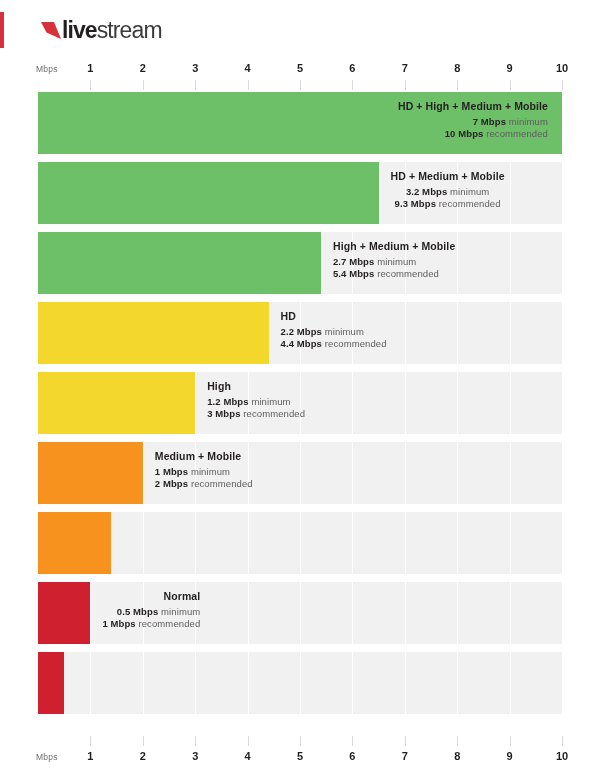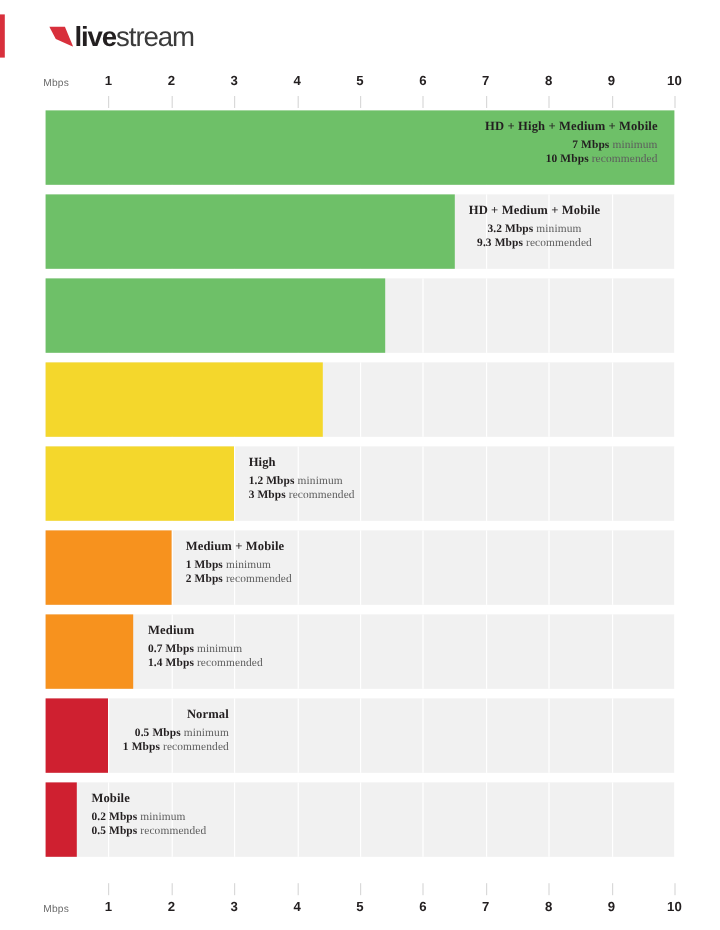--- a/index.html
+++ b/index.html
@@ -110,21 +110,20 @@
     left: 0;
     top: 92px;
     width: 600px;
     height: 640px;
   }
   .row {
     position: absolute;
     left: 0;
     width: 600px;
     height: 62px;
-    font-family: Liberation Serif, serif;
   }
   .track {
     position: absolute;
     left: 38px;
     top: 0;
     width: 524px;
     height: 62px;
     background: #f1f1f1;
   }
   .grid {
@@ -250,34 +249,44 @@
       <div class="grid" style="left: 142.8px;"></div>
       <div class="grid" style="left: 195.2px;"></div>
       <div class="grid" style="left: 247.6px;"></div>
       <div class="grid" style="left: 300px;"></div>
       <div class="grid" style="left: 352.4px;"></div>
       <div class="grid" style="left: 404.8px;"></div>
       <div class="grid" style="left: 457.2px;"></div>
       <div class="grid" style="left: 509.6px;"></div>
       <div class="grid" style="left: 562px;"></div>
       <div class="bar" style="width: 282.96px; background: rgb(110, 192, 104);"></div>
+      <div class="labels" style="left: 332.96px;">
+        <div class="lbl-name">High + Medium + Mobile</div>
+        <div class="lbl-line"><b>2.7 Mbps</b> <span>minimum</span></div>
+        <div class="lbl-line"><b>5.4 Mbps</b> <span>recommended</span></div>
+      </div>
     </div>
     <div class="row" style="top: 210px;">
       <div class="track"></div>
       <div class="grid" style="left: 90.4px;"></div>
       <div class="grid" style="left: 142.8px;"></div>
       <div class="grid" style="left: 195.2px;"></div>
       <div class="grid" style="left: 247.6px;"></div>
       <div class="grid" style="left: 300px;"></div>
       <div class="grid" style="left: 352.4px;"></div>
       <div class="grid" style="left: 404.8px;"></div>
       <div class="grid" style="left: 457.2px;"></div>
       <div class="grid" style="left: 509.6px;"></div>
       <div class="grid" style="left: 562px;"></div>
       <div class="bar" style="width: 230.56px; background: rgb(244, 215, 44);"></div>
+      <div class="labels" style="left: 280.56px;">
+        <div class="lbl-name">HD</div>
+        <div class="lbl-line"><b>2.2 Mbps</b> <span>minimum</span></div>
+        <div class="lbl-line"><b>4.4 Mbps</b> <span>recommended</span></div>
+      </div>
     </div>
     <div class="row" style="top: 280px;">
       <div class="track"></div>
       <div class="grid" style="left: 90.4px;"></div>
       <div class="grid" style="left: 142.8px;"></div>
       <div class="grid" style="left: 195.2px;"></div>
       <div class="grid" style="left: 247.6px;"></div>
       <div class="grid" style="left: 300px;"></div>
       <div class="grid" style="left: 352.4px;"></div>
       <div class="grid" style="left: 404.8px;"></div>
@@ -316,25 +325,20 @@
       <div class="grid" style="left: 142.8px;"></div>
       <div class="grid" style="left: 195.2px;"></div>
       <div class="grid" style="left: 247.6px;"></div>
       <div class="grid" style="left: 300px;"></div>
       <div class="grid" style="left: 352.4px;"></div>
       <div class="grid" style="left: 404.8px;"></div>
       <div class="grid" style="left: 457.2px;"></div>
       <div class="grid" style="left: 509.6px;"></div>
       <div class="grid" style="left: 562px;"></div>
       <div class="bar" style="width: 73.36px; background: rgb(247, 146, 30);"></div>
-      <div class="labels" style="left: 123.36px;">
-        <div class="lbl-name">Medium</div>
-        <div class="lbl-line"><b>0.7 Mbps</b> <span>minimum</span></div>
-        <div class="lbl-line"><b>1.4 Mbps</b> <span>recommended</span></div>
-      </div>
     </div>
     <div class="row" style="top: 490px; text-align: right;">
       <div class="track"></div>
       <div class="grid" style="left: 90.4px;"></div>
       <div class="grid" style="left: 142.8px;"></div>
       <div class="grid" style="left: 195.2px;"></div>
       <div class="grid" style="left: 247.6px;"></div>
       <div class="grid" style="left: 300px;"></div>
       <div class="grid" style="left: 352.4px;"></div>
       <div class="grid" style="left: 404.8px;"></div>
@@ -354,25 +358,20 @@
       <div class="grid" style="left: 142.8px;"></div>
       <div class="grid" style="left: 195.2px;"></div>
       <div class="grid" style="left: 247.6px;"></div>
       <div class="grid" style="left: 300px;"></div>
       <div class="grid" style="left: 352.4px;"></div>
       <div class="grid" style="left: 404.8px;"></div>
       <div class="grid" style="left: 457.2px;"></div>
       <div class="grid" style="left: 509.6px;"></div>
       <div class="grid" style="left: 562px;"></div>
       <div class="bar" style="width: 26.2px; background: rgb(207, 32, 48);"></div>
-      <div class="labels" style="left: 76.2px;">
-        <div class="lbl-name">Mobile</div>
-        <div class="lbl-line"><b>0.2 Mbps</b> <span>minimum</span></div>
-        <div class="lbl-line"><b>0.5 Mbps</b> <span>recommended</span></div>
-      </div>
     </div>
   </div>
 
 <div class="axis" id="axis-bottom">
   <div class="axis-unit">Mbps</div>
 <div class="axis-tick" style="left: 90.4px;">1</div>
     <div class="tick-mark" style="left: 90.4px;"></div>
     <div class="axis-tick" style="left: 142.8px;">2</div>
     <div class="tick-mark" style="left: 142.8px;"></div>
     <div class="axis-tick" style="left: 195.2px;">3</div>

